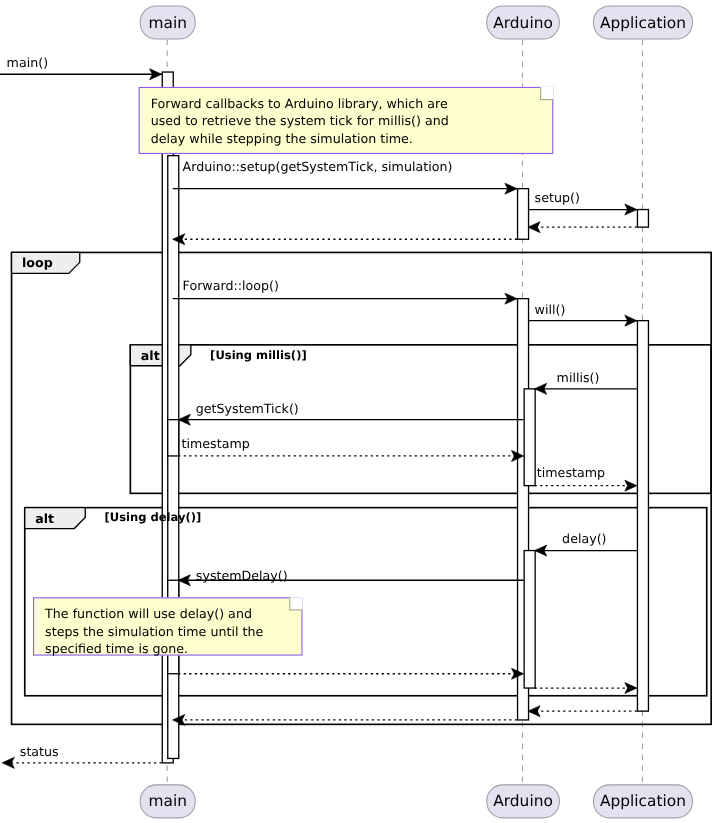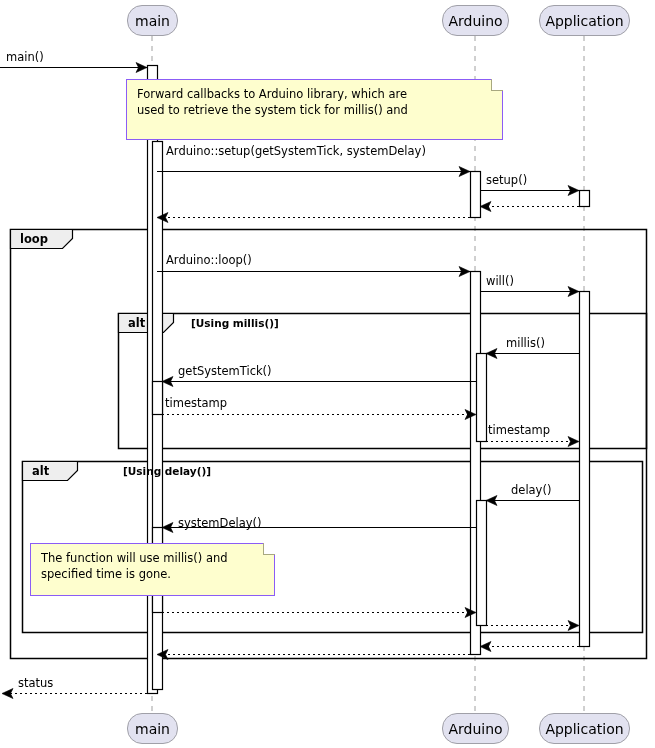--- a/index.html
+++ b/index.html
@@ -111,36 +111,38 @@
       </div>
       <div class="participant" style="left: 539px; top: 5px; width: 91px; height: 31px;">
         <span>Application</span>
       </div>
       <div class="participant" style="left: 539px; top: 713px; width: 91px; height: 31px;">
         <span>Application</span>
       </div>
       <div class="note" style="left: 126px; top: 79px; width: 377px; height: 61px;">
         <span class="note-line">Forward callbacks to Arduino library, which are</span>
         <span class="note-line">used to retrieve the system tick for millis() and</span>
+        <span class="note-line">delay while stepping the simulation time.</span>
         <div class="fold"></div>
       </div>
       <div class="note" style="left: 30px; top: 543px; width: 245px; height: 53px;">
-        <span class="note-line">The function will use millis() and</span>
+        <span class="note-line">The function will use delay() and</span>
+        <span class="note-line">steps the simulation time until the</span>
         <span class="note-line">specified time is gone.</span>
         <div class="fold"></div>
       </div>
       <div class="frag-label" style="left: 10px; top: 229px; width: 50px; height: 19px; background: transparent; border: none;">loop</div>
       <div class="frag-label" style="left: 118px; top: 313px; width: 43px; height: 19px; background: transparent; border: none;">alt</div>
       <div class="frag-cond" style="left: 191px; top: 317px;">[Using millis()]</div>
       <div class="frag-label" style="left: 22px; top: 461px; width: 43px; height: 19px; background: transparent; border: none;">alt</div>
-      <div class="frag-cond" style="left: 95px; top: 465px; margin-left: 28px;">[Using delay()]</div>
+      <div class="frag-cond" style="left: 95px; top: 465px;">[Using delay()]</div>
       <div class="msg-label" style="left: 6px; top: 50px;">main()</div>
-      <div class="msg-label" style="left: 166px; top: 144px;">Arduino::setup(getSystemTick, systemDelay)</div>
+      <div class="msg-label" style="left: 166px; top: 144px;">Arduino::setup(getSystemTick, simulation)</div>
       <div class="msg-label" style="left: 486px; top: 173px;">setup()</div>
-      <div class="msg-label" style="left: 166px; top: 253px;">Arduino::loop()</div>
+      <div class="msg-label" style="left: 166px; top: 253px;">Forward::loop()</div>
       <div class="msg-label" style="left: 486px; top: 274px;">will()</div>
       <div class="msg-label" style="left: 506px; top: 336px;">millis()</div>
       <div class="msg-label" style="left: 178px; top: 364px;">getSystemTick()</div>
       <div class="msg-label" style="left: 165px; top: 396px;">timestamp</div>
       <div class="msg-label" style="left: 488px; top: 423px;">timestamp</div>
       <div class="msg-label" style="left: 511px; top: 483px;">delay()</div>
       <div class="msg-label" style="left: 178px; top: 516px;">systemDelay()</div>
       <div class="msg-label" style="left: 18px; top: 676px;">status</div>
     </div>
 </div>

